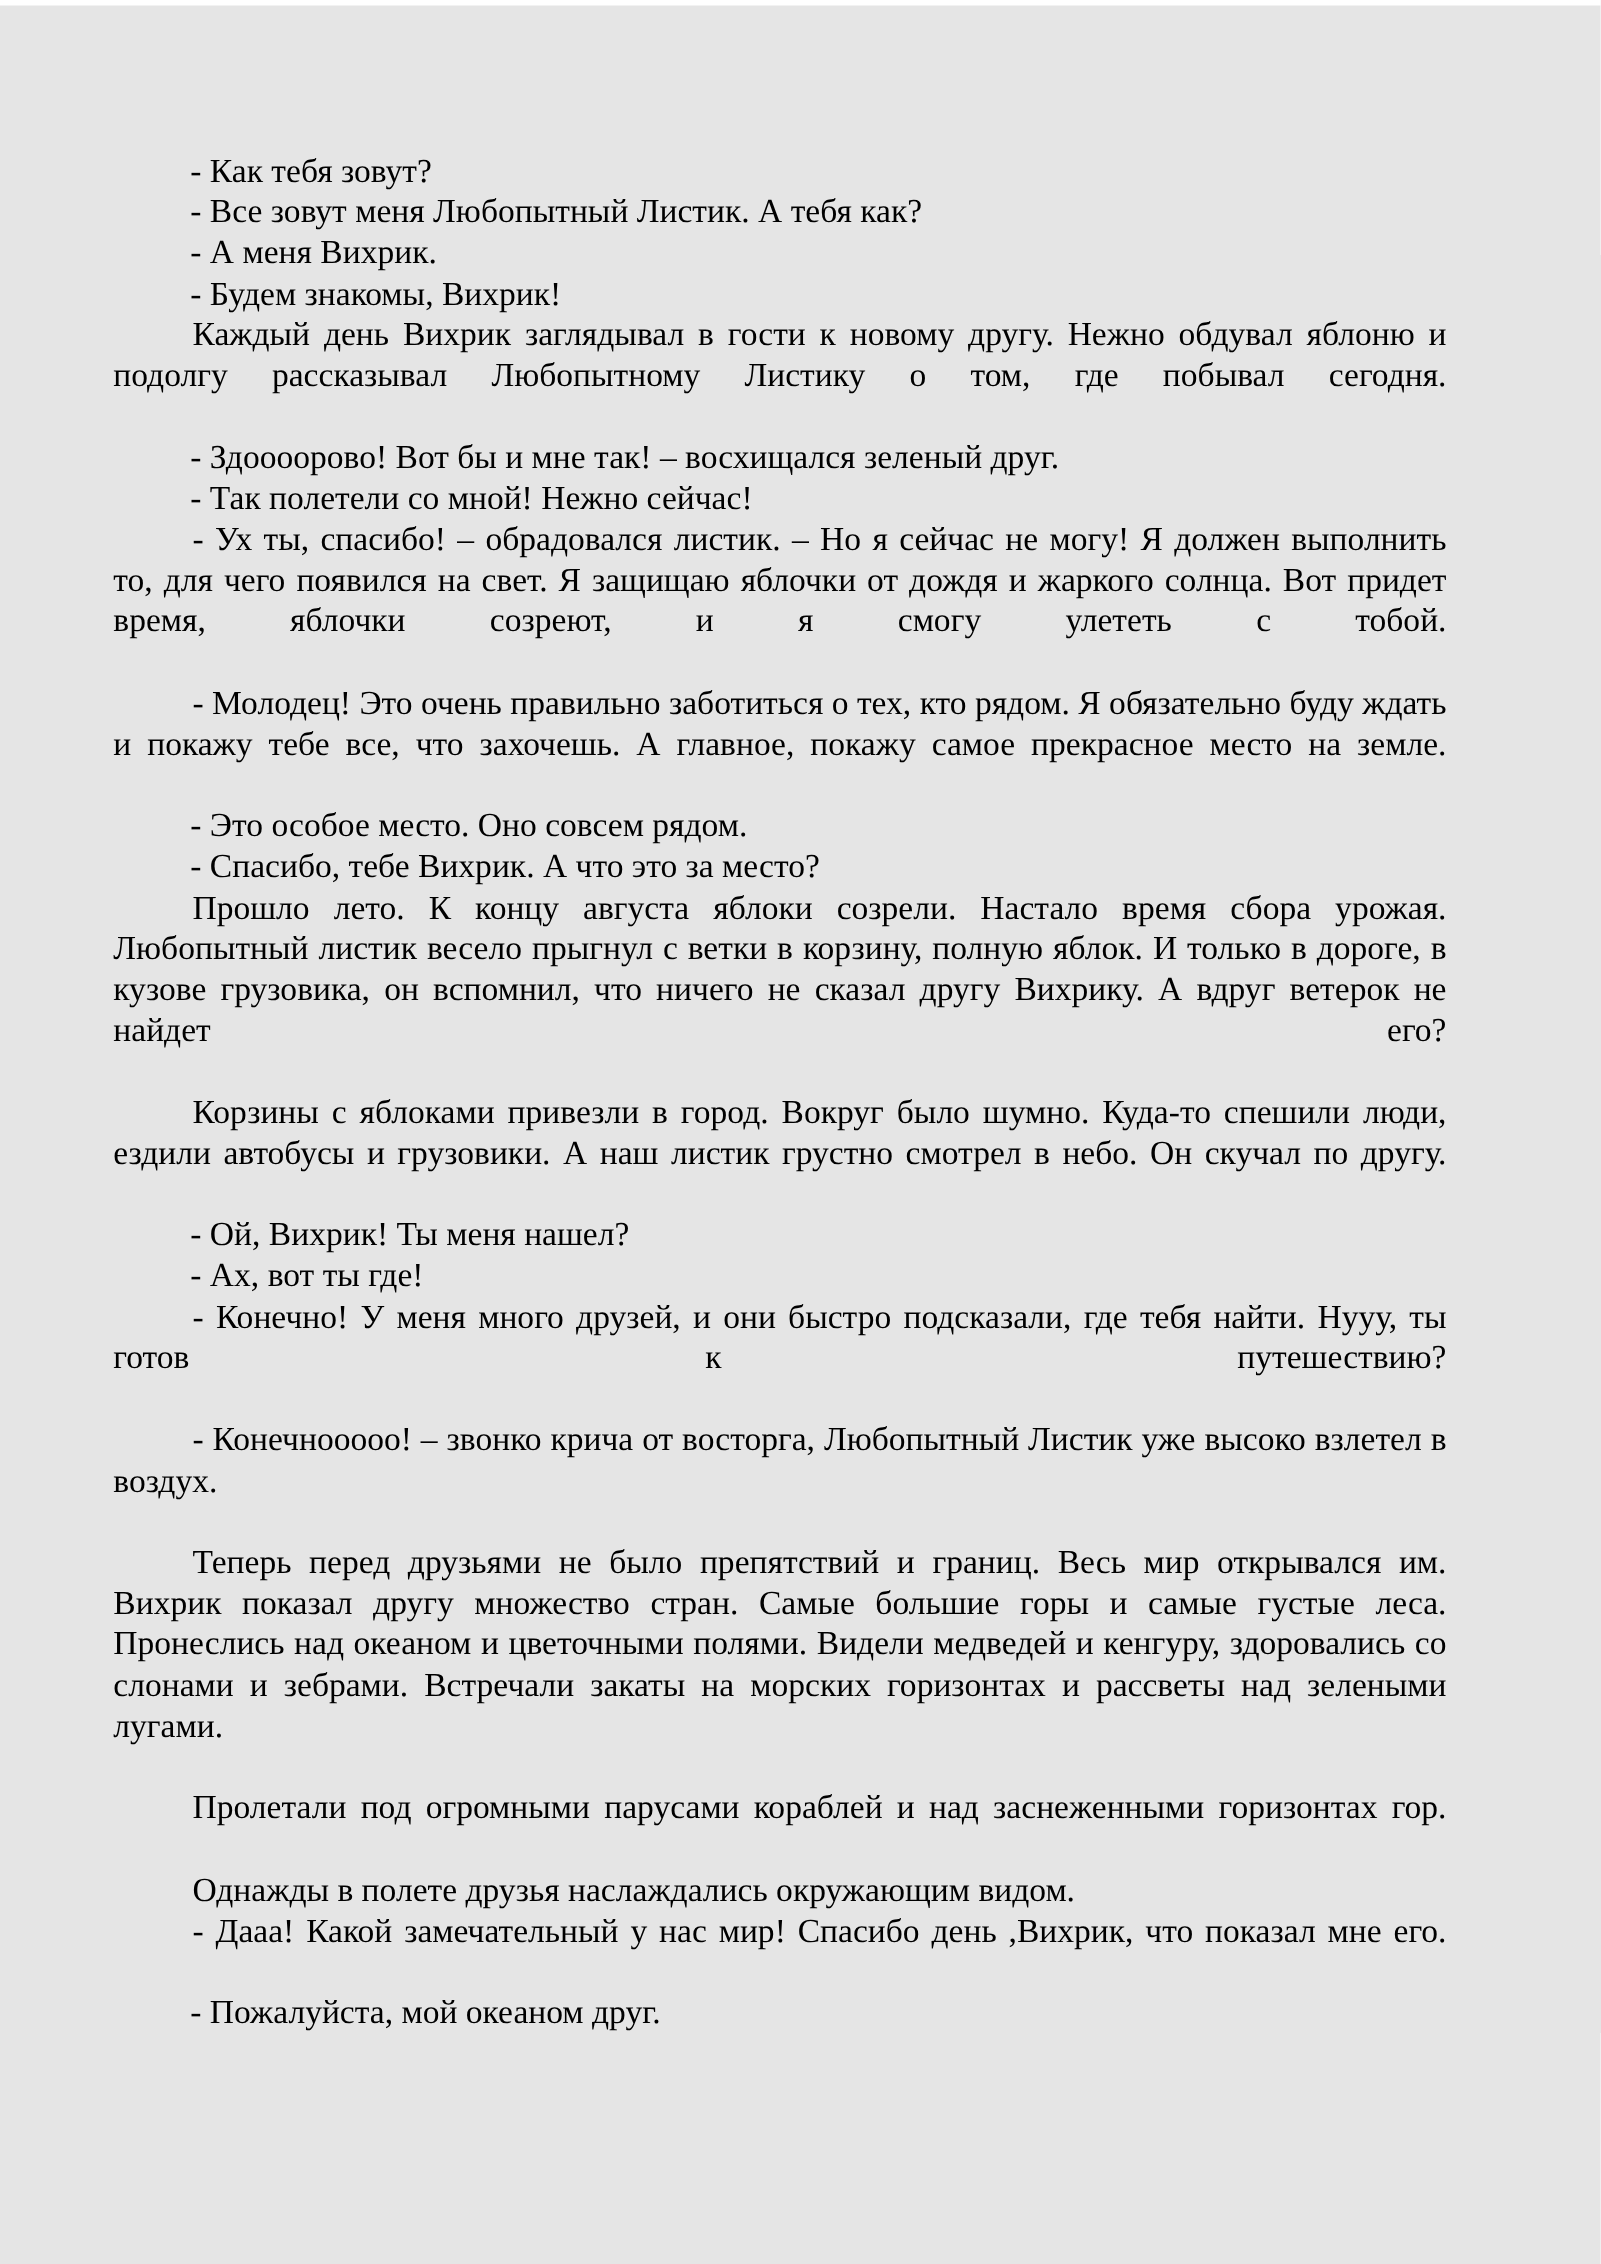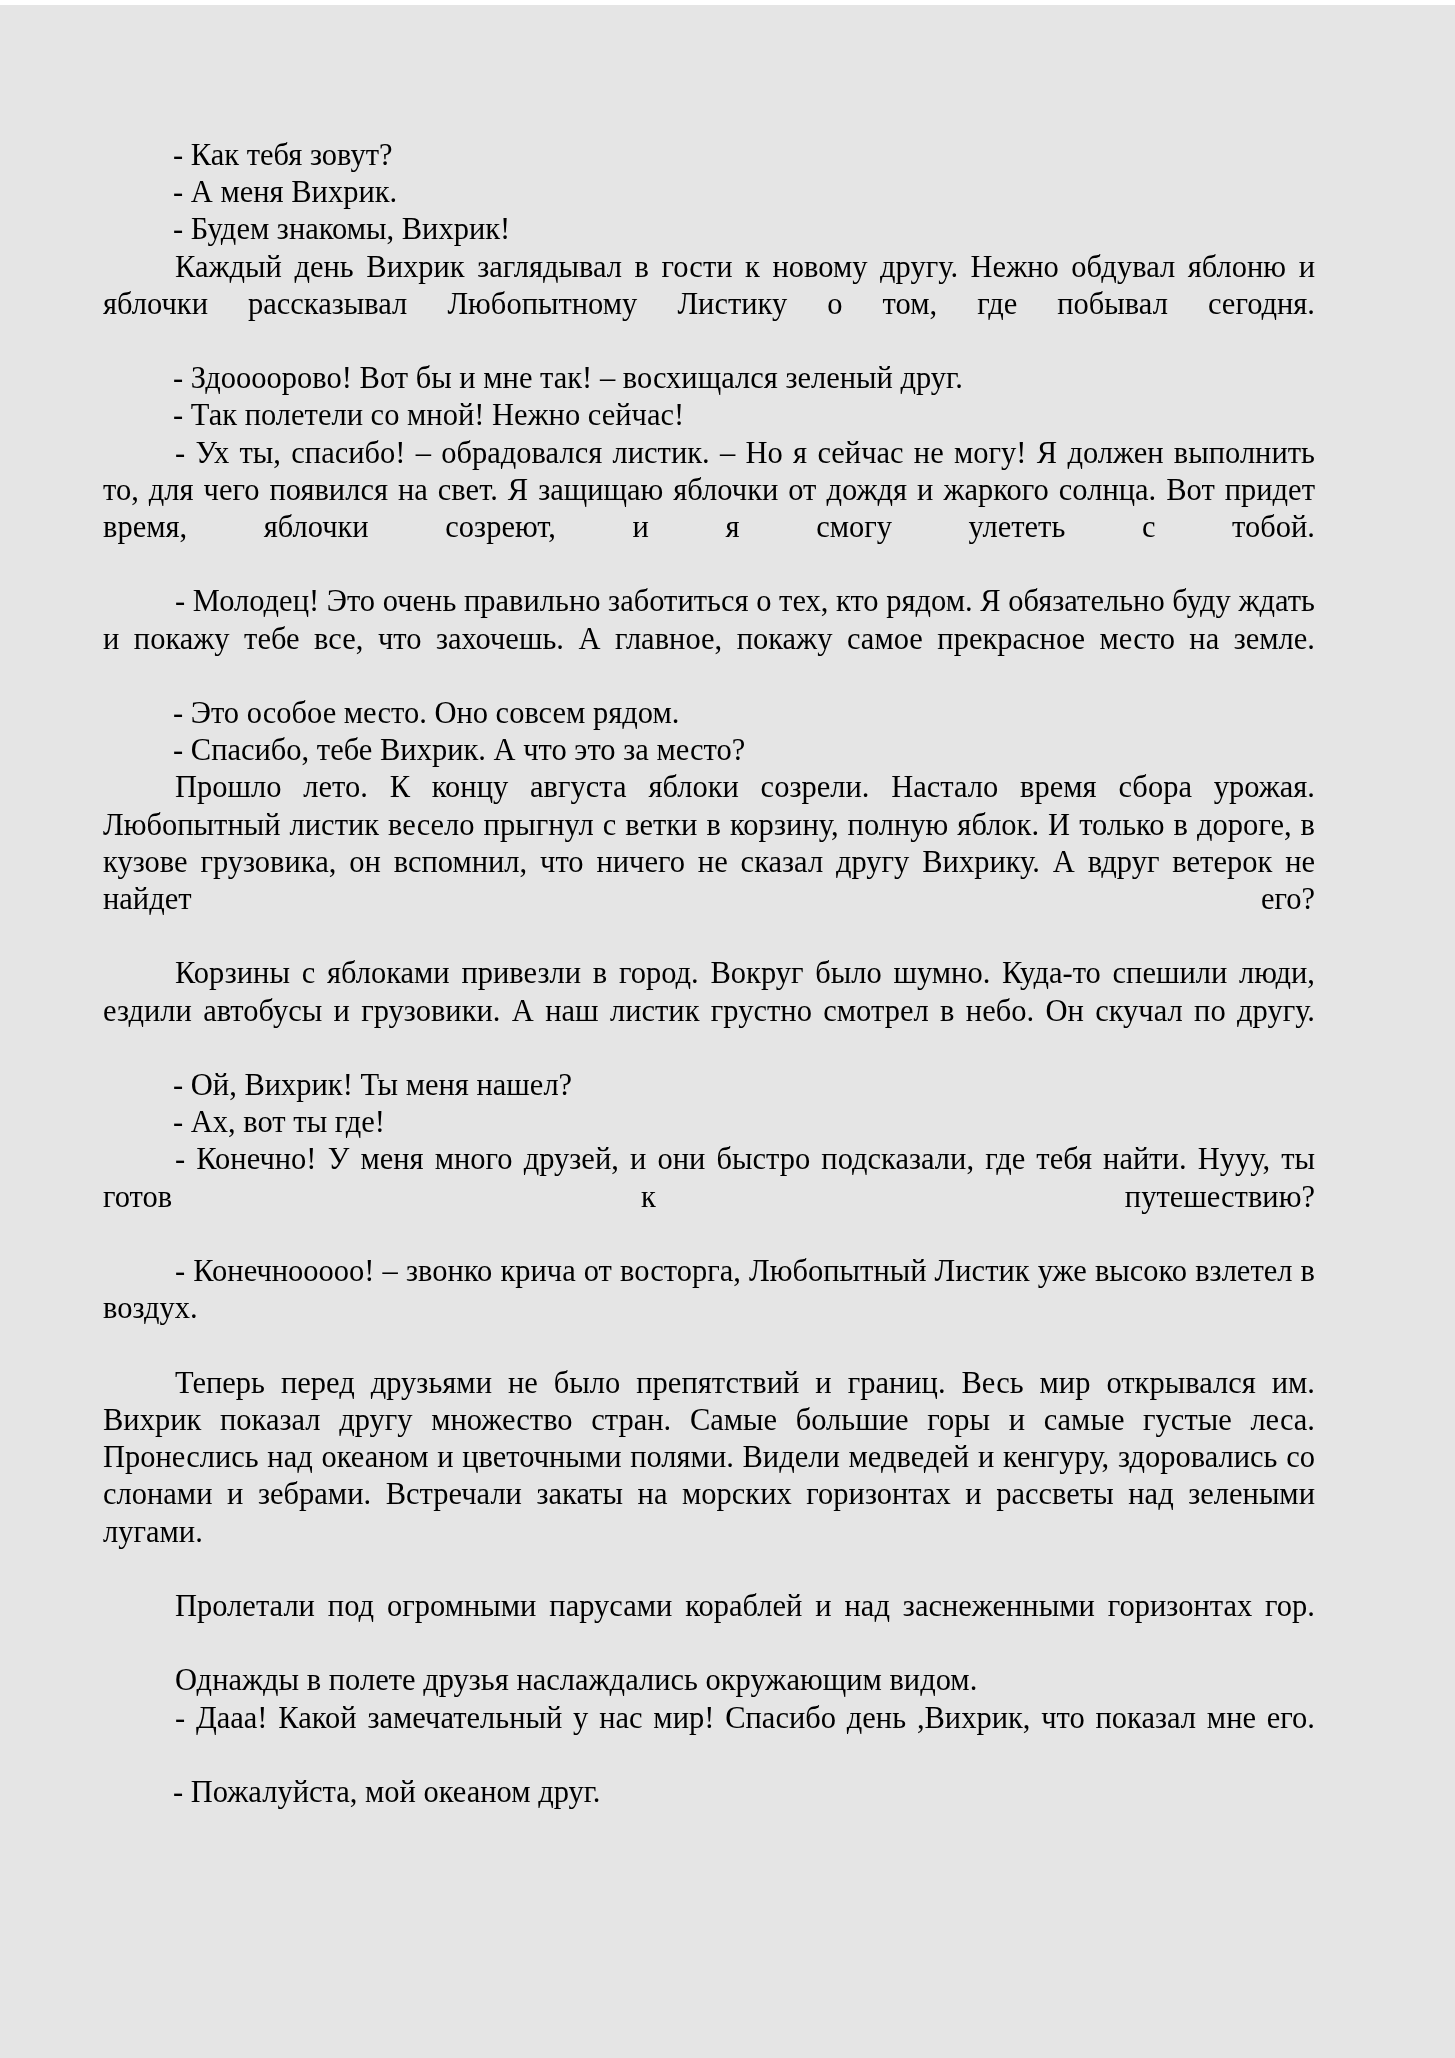--- a/index.html
+++ b/index.html
@@ -54,24 +54,25 @@
     content: none;
   }
 </style>
 </head>
 <body>
 
 <div class="page">
   <div class="text-block">
 
     <p class="dialogue">- Как тебя зовут?</p>
+    <p class="dialogue">- Все зовут меня Любопытный Листик. А тебя как?</p>
     <p class="dialogue">- А меня Вихрик.</p>
     <p class="dialogue">- Будем знакомы, Вихрик!</p>
 
-    <p>Каждый день Вихрик заглядывал в гости к новому другу. Нежно обдувал яблоню и яблочки рассказывал Любопытному Листику о том, где побывал сегодня.</p>
+    <p>Каждый день Вихрик заглядывал в гости к новому другу. Нежно обдувал яблоню и подолгу рассказывал Любопытному Листику о том, где побывал сегодня.</p>
 
     <p class="dialogue">- Здоооорово! Вот бы и мне так! – восхищался зеленый друг.</p>
     <p class="dialogue">- Так полетели со мной! Нежно сейчас!</p>
 
     <p>- Ух ты, спасибо! – обрадовался листик. – Но я сейчас не могу! Я должен выполнить то, для чего появился на свет. Я защищаю яблочки от дождя и жаркого солнца. Вот придет время, яблочки созреют, и я смогу улететь с тобой.</p>
     <p>- Молодец! Это очень правильно заботиться о тех, кто рядом. Я обязательно буду ждать и покажу тебе все, что захочешь. А главное, покажу самое прекрасное место на земле.</p>
 
     <p class="dialogue">- Это особое место. Оно совсем рядом.</p>
     <p class="dialogue">- Спасибо, тебе Вихрик. А что это за место?</p>
 

